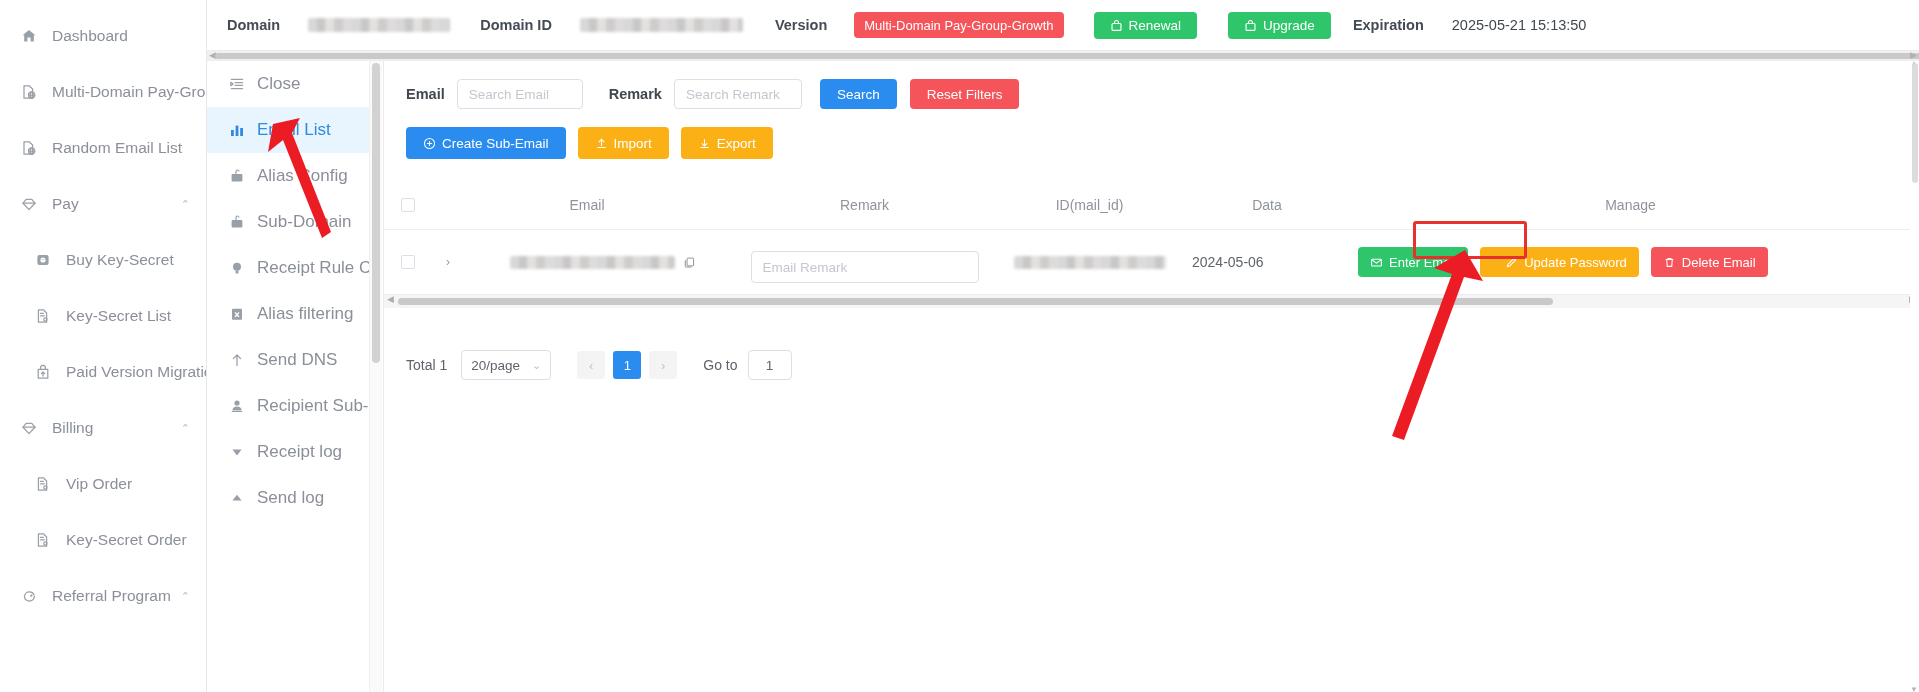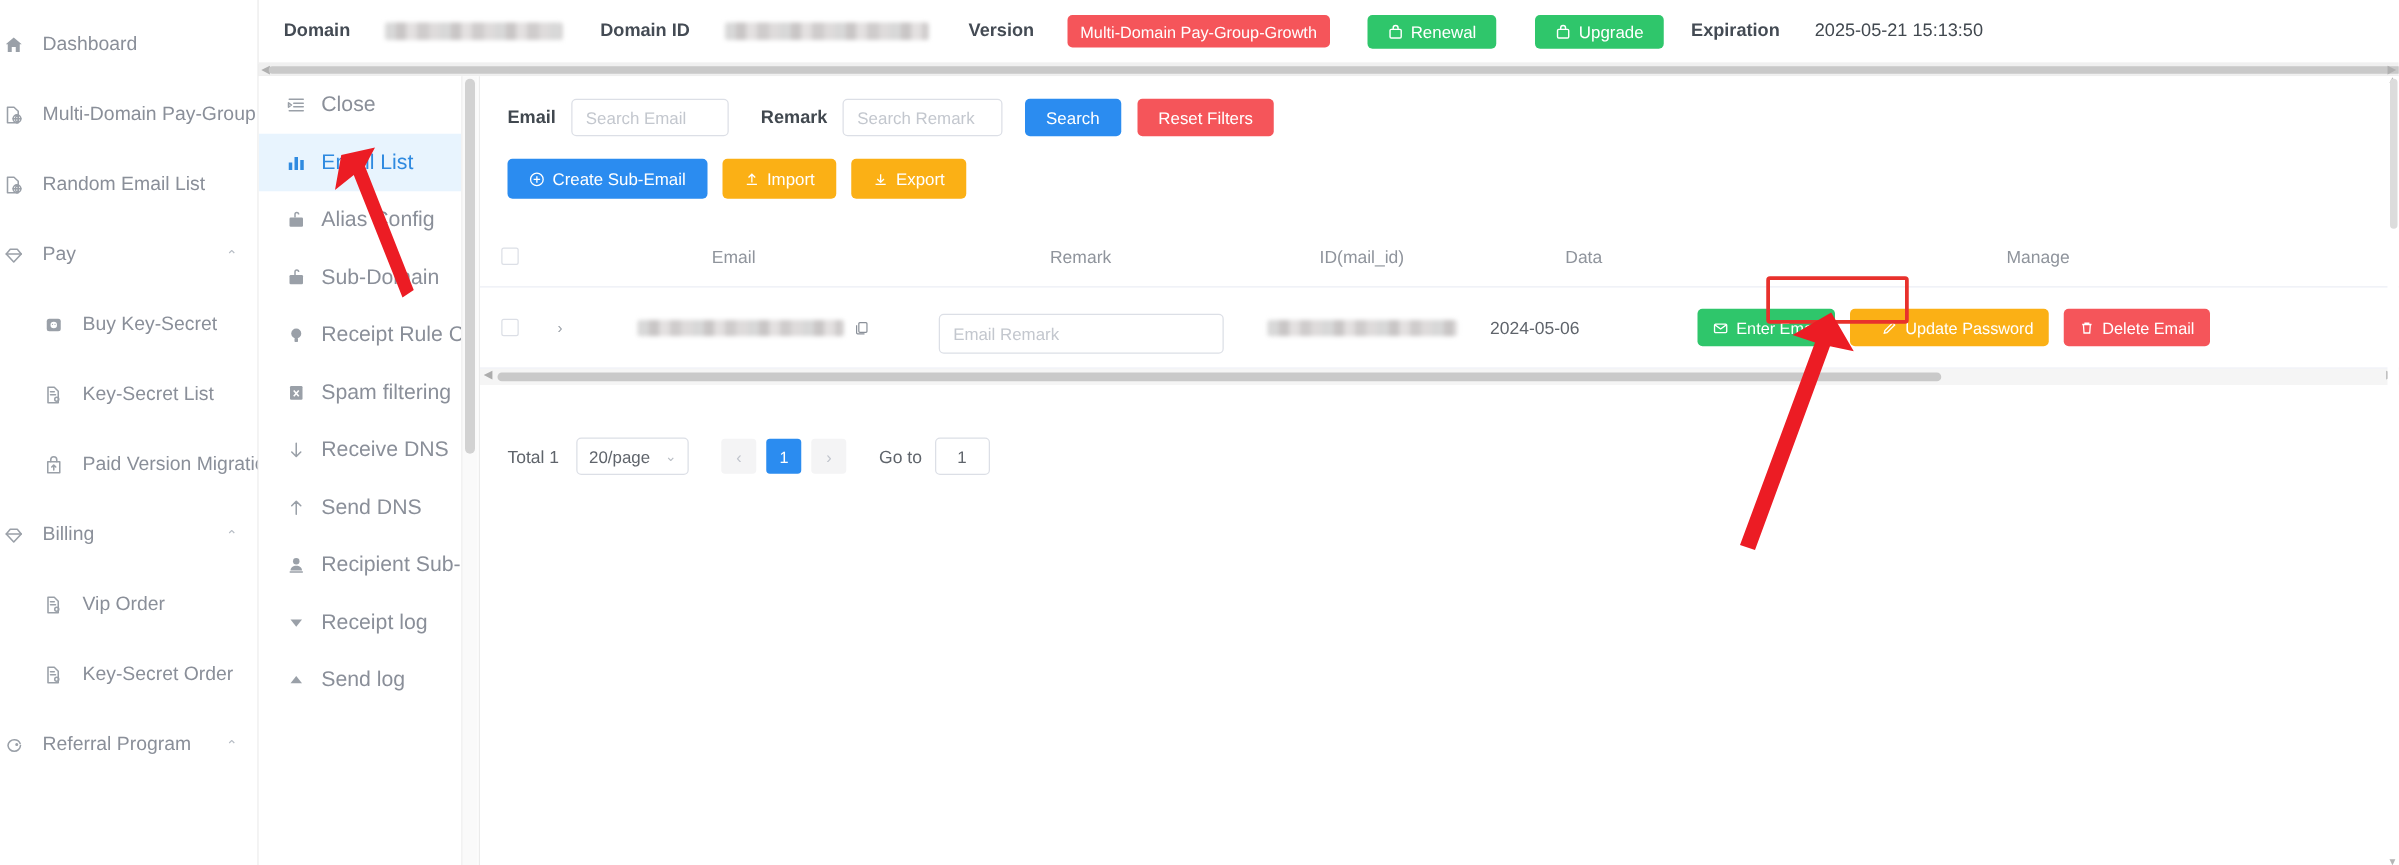--- a/index.html
+++ b/index.html
@@ -17,20 +17,21 @@
     background: #ffffff;
     border-right: 1px solid #e8e8e8;
     flex: 0 0 207px;
     padding-top: 8px;
     overflow: hidden;
     position: relative;
   }
   .nav-item {
     display: flex; align-items: center;
     height: 56px;
+    padding-left: 18px;
     color: #8a8f99;
     font-size: 15.5px;
     white-space: nowrap;
     cursor: pointer;
   }
   .nav-item .ico {
     width: 22px; height: 18px;
     flex: 0 0 22px;
     margin-right: 12px;
     display: inline-flex; align-items: center; justify-content: center;
@@ -487,29 +488,21 @@
               </span>
               <span>Receipt Rule Config</span>
             </div>
             <div class="sub-item">
               <span class="ico">
                 <svg class="icon" width="16" height="16" viewBox="0 0 16 16" fill="#9aa0a8">
                   <rect x="3" y="2.8" width="10" height="11" rx="1"></rect>
                   <path d="M6 6.4 10 11M10 6.4 6 11" stroke="#fff" stroke-width="1.3"></path>
                 </svg>
               </span>
-              <span>Spam filtering</span>
-            </div>
-            <div class="sub-item">
-              <span class="ico">
-                <svg class="icon" width="16" height="16" viewBox="0 0 16 16" fill="none" stroke="#9aa0a8" stroke-width="1.25" stroke-linecap="round" stroke-linejoin="round">
-                  <path d="M8 2.6v10.4M4.4 9.6 8 13.2l3.6-3.6"></path>
-                </svg>
-              </span>
-              <span>Receive DNS</span>
+              <span>Alias filtering</span>
             </div>
             <div class="sub-item">
               <span class="ico">
                 <svg class="icon" width="16" height="16" viewBox="0 0 16 16" fill="none" stroke="#9aa0a8" stroke-width="1.25" stroke-linecap="round" stroke-linejoin="round">
                   <path d="M8 13.4V3M4.4 6.6 8 3l3.6 3.6"></path>
                 </svg>
               </span>
               <span>Send DNS</span>
             </div>
             <div class="sub-item">

